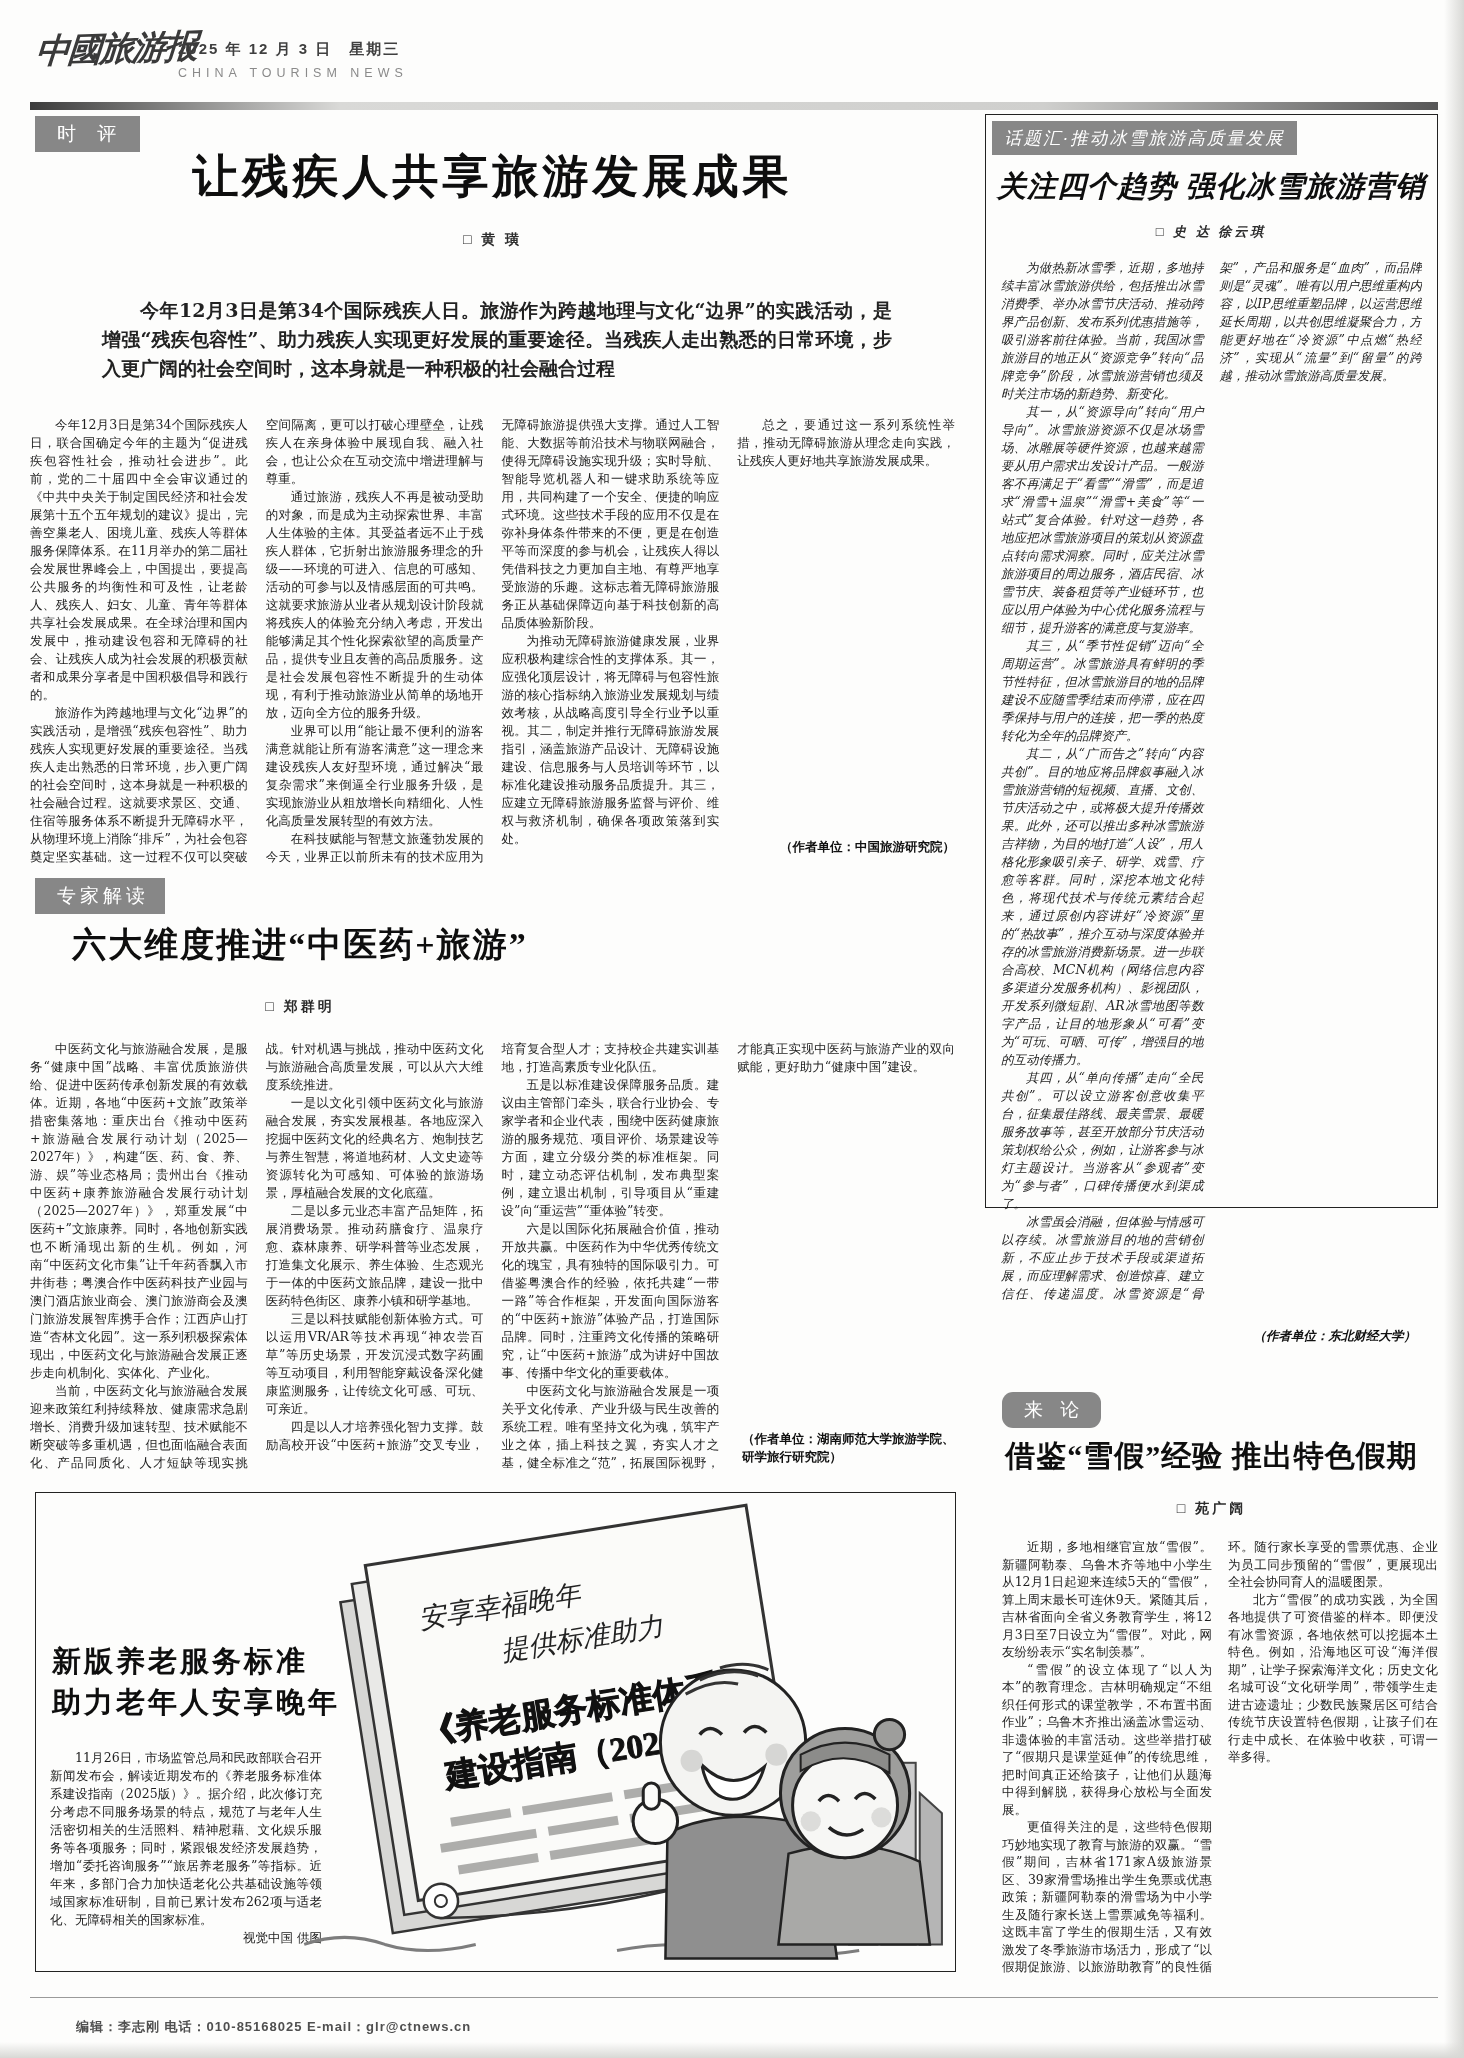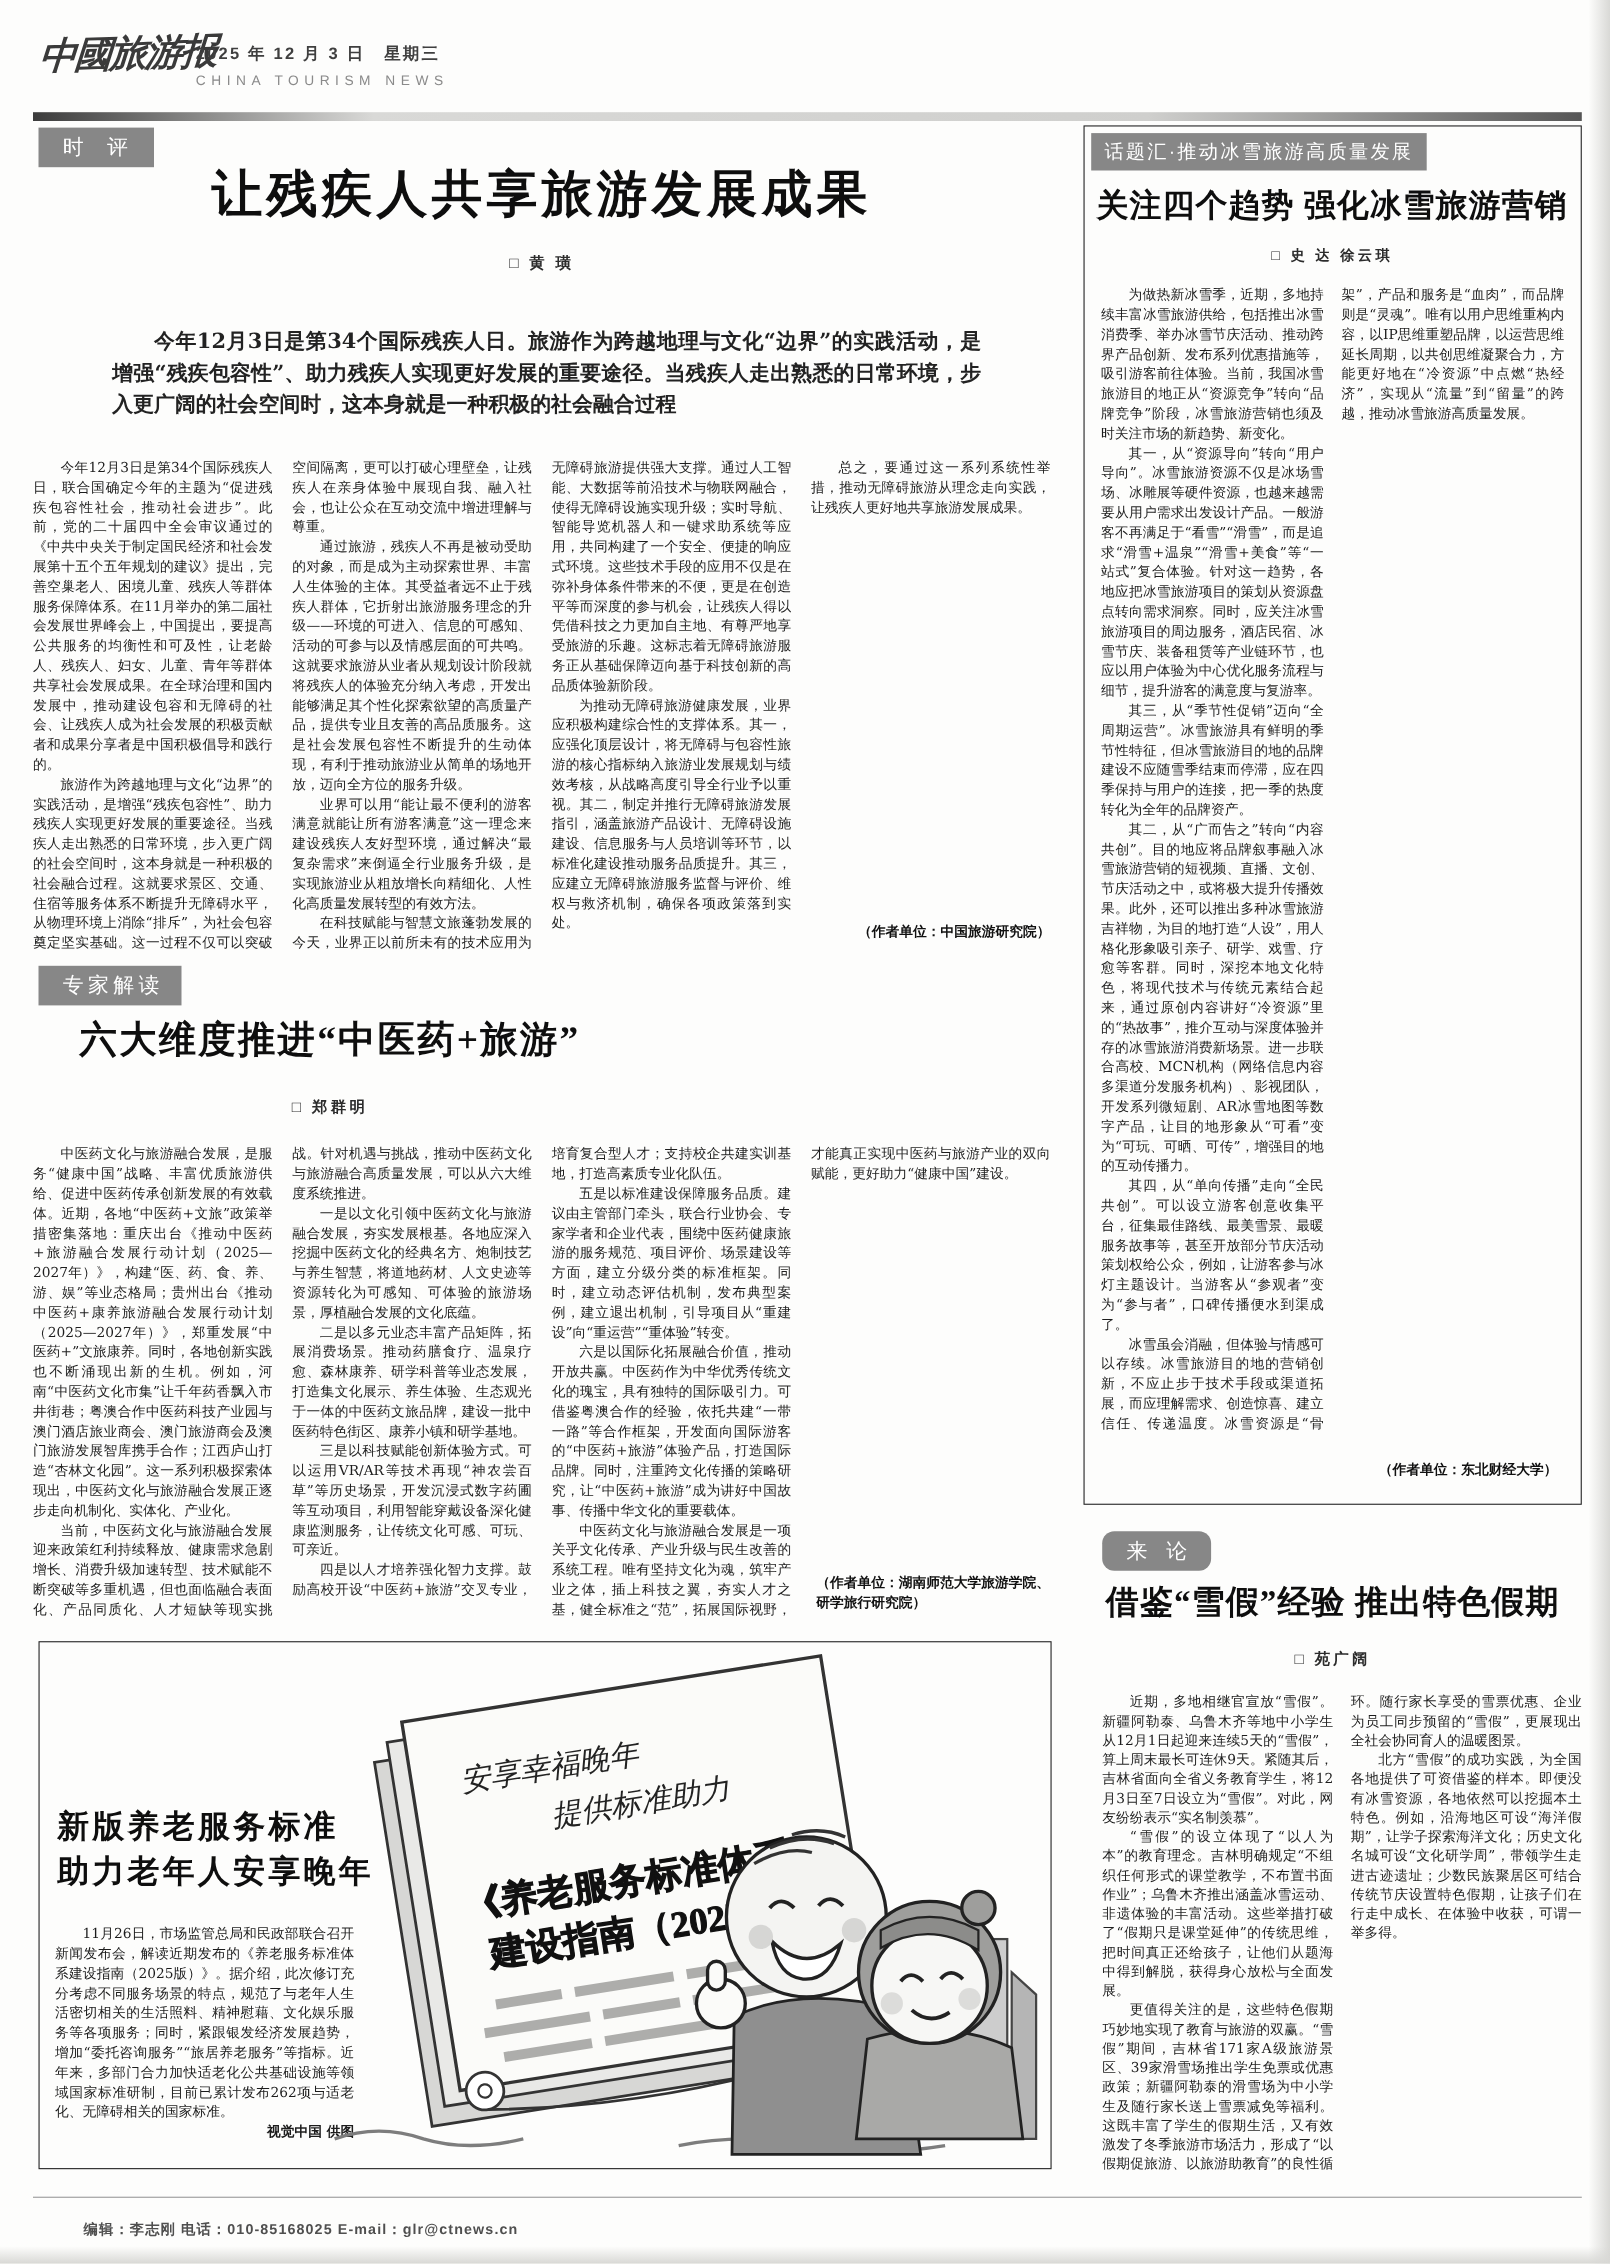--- a/index.html
+++ b/index.html
@@ -36,21 +36,21 @@
     line-height:29px;color:#222;text-align:justify;text-indent:2em;}
   .author-line{position:absolute;font-family:"DejaVu Serif",serif;font-weight:bold;
     font-size:12.5px;line-height:18px;color:#111;}
   
   .border-box{position:absolute;border:1.5px solid #222;background:#fdfdfc;box-sizing:border-box;}
   .photo-headline{position:absolute;font-family:"Liberation Serif",serif;font-weight:bold;
     font-size:29px;line-height:41px;letter-spacing:3px;color:#0e0e0e;white-space:pre-line;}
   .photo-caption{position:absolute;font-family:"DejaVu Serif",serif;font-size:12.5px;
     line-height:18px;text-align:justify;}
   .photo-caption p{margin:0;text-indent:2em;}
-  .photo-credit{text-indent:0;text-align:right;font-weight:bold;margin-top:2px;}
+  .photo-credit{text-indent:0;text-align:right;font-weight:normal;margin-top:2px;}
   
   .footer-rule{position:absolute;left:30px;top:1997px;width:1408px;height:1px;background:#9a9a9a;}
   .footer-text{position:absolute;left:76px;top:2006px;font-size:13px;font-weight:bold;
     color:#4f4f4f;letter-spacing:1px;margin-top:12px;}
   
   .edge-right{position:absolute;right:0;top:0;width:20px;height:100%;
     background:linear-gradient(90deg,rgba(0,0,0,0),#d8d8d5);}
   .edge-bottom{position:absolute;left:0;bottom:0;width:100%;height:16px;
     background:linear-gradient(180deg,rgba(0,0,0,0),#d8d8d5);}
 </style>
@@ -90,21 +90,21 @@
       <p class="para">一是以文化引领中医药文化与旅游融合发展，夯实发展根基。各地应深入挖掘中医药文化的经典名方、炮制技艺与养生智慧，将道地药材、人文史迹等资源转化为可感知、可体验的旅游场景，厚植融合发展的文化底蕴。</p>
       <p class="para">二是以多元业态丰富产品矩阵，拓展消费场景。推动药膳食疗、温泉疗愈、森林康养、研学科普等业态发展，打造集文化展示、养生体验、生态观光于一体的中医药文旅品牌，建设一批中医药特色街区、康养小镇和研学基地。</p>
       <p class="para">三是以科技赋能创新体验方式。可以运用VR/AR等技术再现“神农尝百草”等历史场景，开发沉浸式数字药圃等互动项目，利用智能穿戴设备深化健康监测服务，让传统文化可感、可玩、可亲近。</p>
       <p class="para">四是以人才培养强化智力支撑。鼓励高校开设“中医药+旅游”交叉专业，培育复合型人才；支持校企共建实训基地，打造高素质专业化队伍。</p>
       <p class="para">五是以标准建设保障服务品质。建议由主管部门牵头，联合行业协会、专家学者和企业代表，围绕中医药健康旅游的服务规范、项目评价、场景建设等方面，建立分级分类的标准框架。同时，建立动态评估机制，发布典型案例，建立退出机制，引导项目从“重建设”向“重运营”“重体验”转变。</p>
       <p class="para">六是以国际化拓展融合价值，推动开放共赢。中医药作为中华优秀传统文化的瑰宝，具有独特的国际吸引力。可借鉴粤澳合作的经验，依托共建“一带一路”等合作框架，开发面向国际游客的“中医药+旅游”体验产品，打造国际品牌。同时，注重跨文化传播的策略研究，让“中医药+旅游”成为讲好中国故事、传播中华文化的重要载体。</p>
       <p class="para">中医药文化与旅游融合发展是一项关乎文化传承、产业升级与民生改善的系统工程。唯有坚持文化为魂，筑牢产业之体，插上科技之翼，夯实人才之基，健全标准之“范”，拓展国际视野，才能真正实现中医药与旅游产业的双向赋能，更好助力“健康中国”建设。</p>
     </div>
   <div class="author-line" style="left:742px;top:1430px;width:213px;">（作者单位：湖南师范大学旅游学院、研学旅行研究院）</div>
 
-  <div class="border-box" style="left:985px;top:114px;width:453px;height:1254px;">
+  <div class="border-box" style="left:985px;top:114px;width:453px;height:1094px;font-style:italic;">
     <div class="sec-label" style="left:6px;top:6px;font-size:17.5px;letter-spacing:2px;padding:5px 12px;">话题汇·推动冰雪旅游高质量发展</div>
     <div class="headline" style="left:0;top:52px;width:450px;font-size:29px;letter-spacing:1px;">关注四个趋势  强化冰雪旅游营销</div>
     <div class="byline" style="left:0;top:108px;width:450px;font-size:13px;">□ 史 达  徐云琪</div>
     <div class="flow cols2" style="left:15px;top:144px;width:421px;height:1060px;">
         <p class="para">为做热新冰雪季，近期，多地持续丰富冰雪旅游供给，包括推出冰雪消费季、举办冰雪节庆活动、推动跨界产品创新、发布系列优惠措施等，吸引游客前往体验。当前，我国冰雪旅游目的地正从“资源竞争”转向“品牌竞争”阶段，冰雪旅游营销也须及时关注市场的新趋势、新变化。</p>
         <p class="para">其一，从“资源导向”转向“用户导向”。冰雪旅游资源不仅是冰场雪场、冰雕展等硬件资源，也越来越需要从用户需求出发设计产品。一般游客不再满足于“看雪”“滑雪”，而是追求“滑雪+温泉”“滑雪+美食”等“一站式”复合体验。针对这一趋势，各地应把冰雪旅游项目的策划从资源盘点转向需求洞察。同时，应关注冰雪旅游项目的周边服务，酒店民宿、冰雪节庆、装备租赁等产业链环节，也应以用户体验为中心优化服务流程与细节，提升游客的满意度与复游率。</p>
         <p class="para">其三，从“季节性促销”迈向“全周期运营”。冰雪旅游具有鲜明的季节性特征，但冰雪旅游目的地的品牌建设不应随雪季结束而停滞，应在四季保持与用户的连接，把一季的热度转化为全年的品牌资产。</p>
         <p class="para">其二，从“广而告之”转向“内容共创”。目的地应将品牌叙事融入冰雪旅游营销的短视频、直播、文创、节庆活动之中，或将极大提升传播效果。此外，还可以推出多种冰雪旅游吉祥物，为目的地打造“人设”，用人格化形象吸引亲子、研学、戏雪、疗愈等客群。同时，深挖本地文化特色，将现代技术与传统元素结合起来，通过原创内容讲好“冷资源”里的“热故事”，推介互动与深度体验并存的冰雪旅游消费新场景。进一步联合高校、MCN机构（网络信息内容多渠道分发服务机构）、影视团队，开发系列微短剧、AR冰雪地图等数字产品，让目的地形象从“可看”变为“可玩、可晒、可传”，增强目的地的互动传播力。</p>
         <p class="para">其四，从“单向传播”走向“全民共创”。可以设立游客创意收集平台，征集最佳路线、最美雪景、最暖服务故事等，甚至开放部分节庆活动策划权给公众，例如，让游客参与冰灯主题设计。当游客从“参观者”变为“参与者”，口碑传播便水到渠成了。</p>
         <p class="para">冰雪虽会消融，但体验与情感可以存续。冰雪旅游目的地的营销创新，不应止步于技术手段或渠道拓展，而应理解需求、创造惊喜、建立信任、传递温度。冰雪资源是“骨架”，产品和服务是“血肉”，而品牌则是“灵魂”。唯有以用户思维重构内容，以IP思维重塑品牌，以运营思维延长周期，以共创思维凝聚合力，方能更好地在“冷资源”中点燃“热经济”，实现从“流量”到“留量”的跨越，推动冰雪旅游高质量发展。</p>

